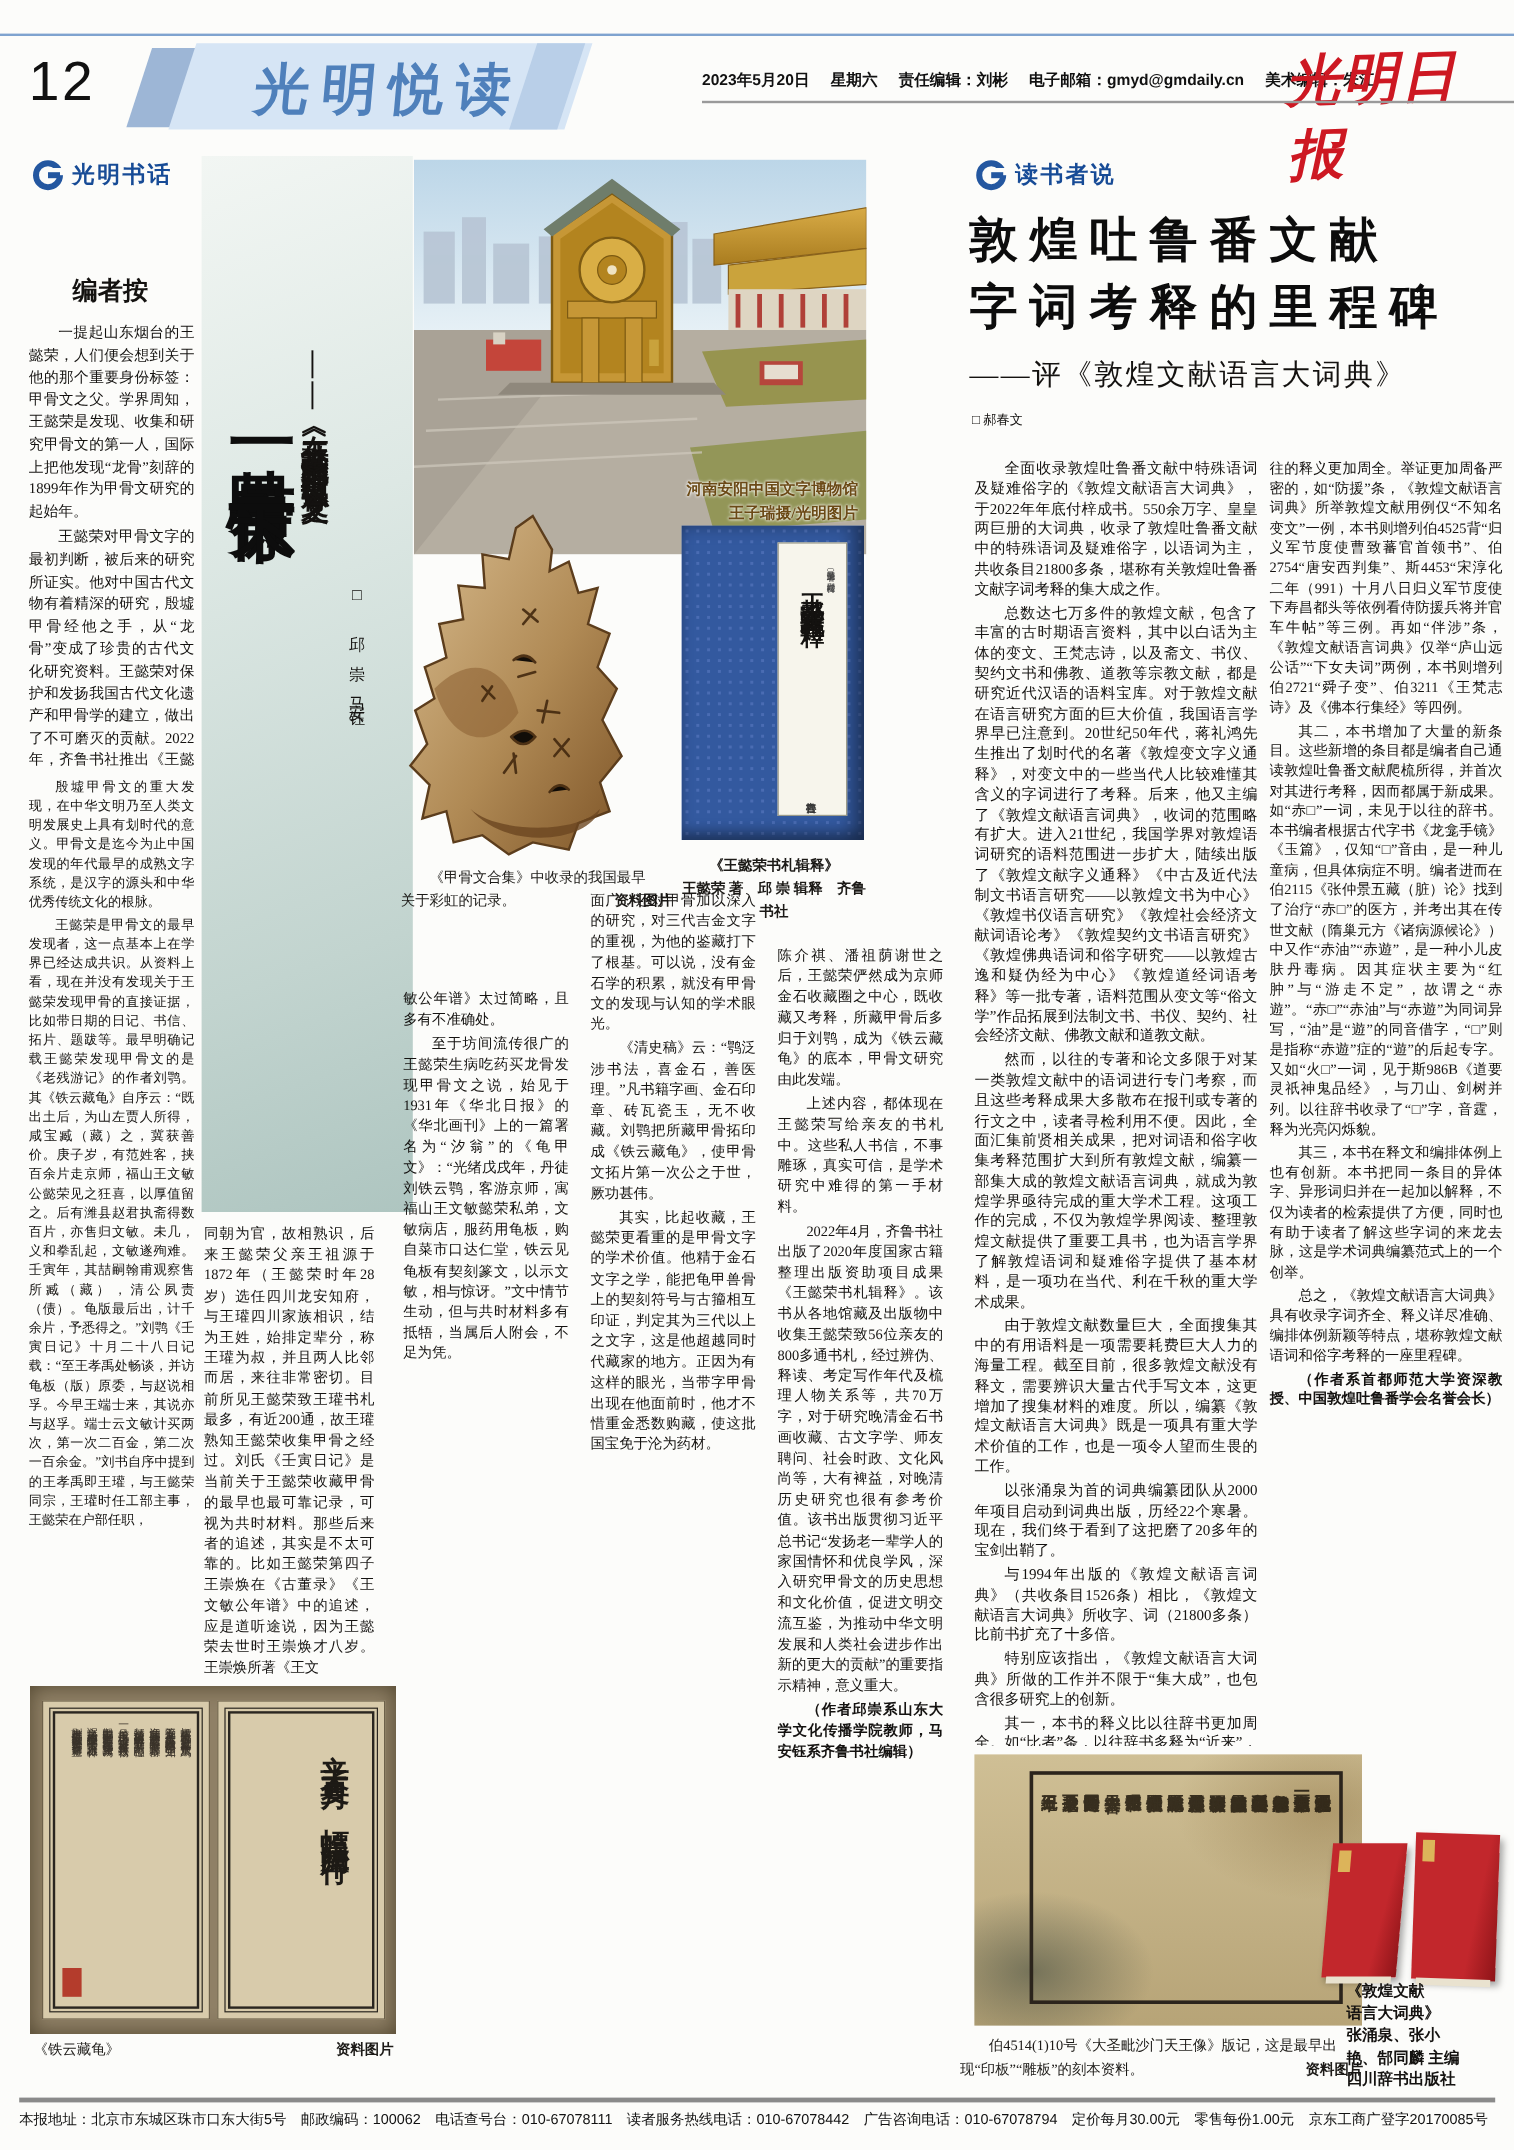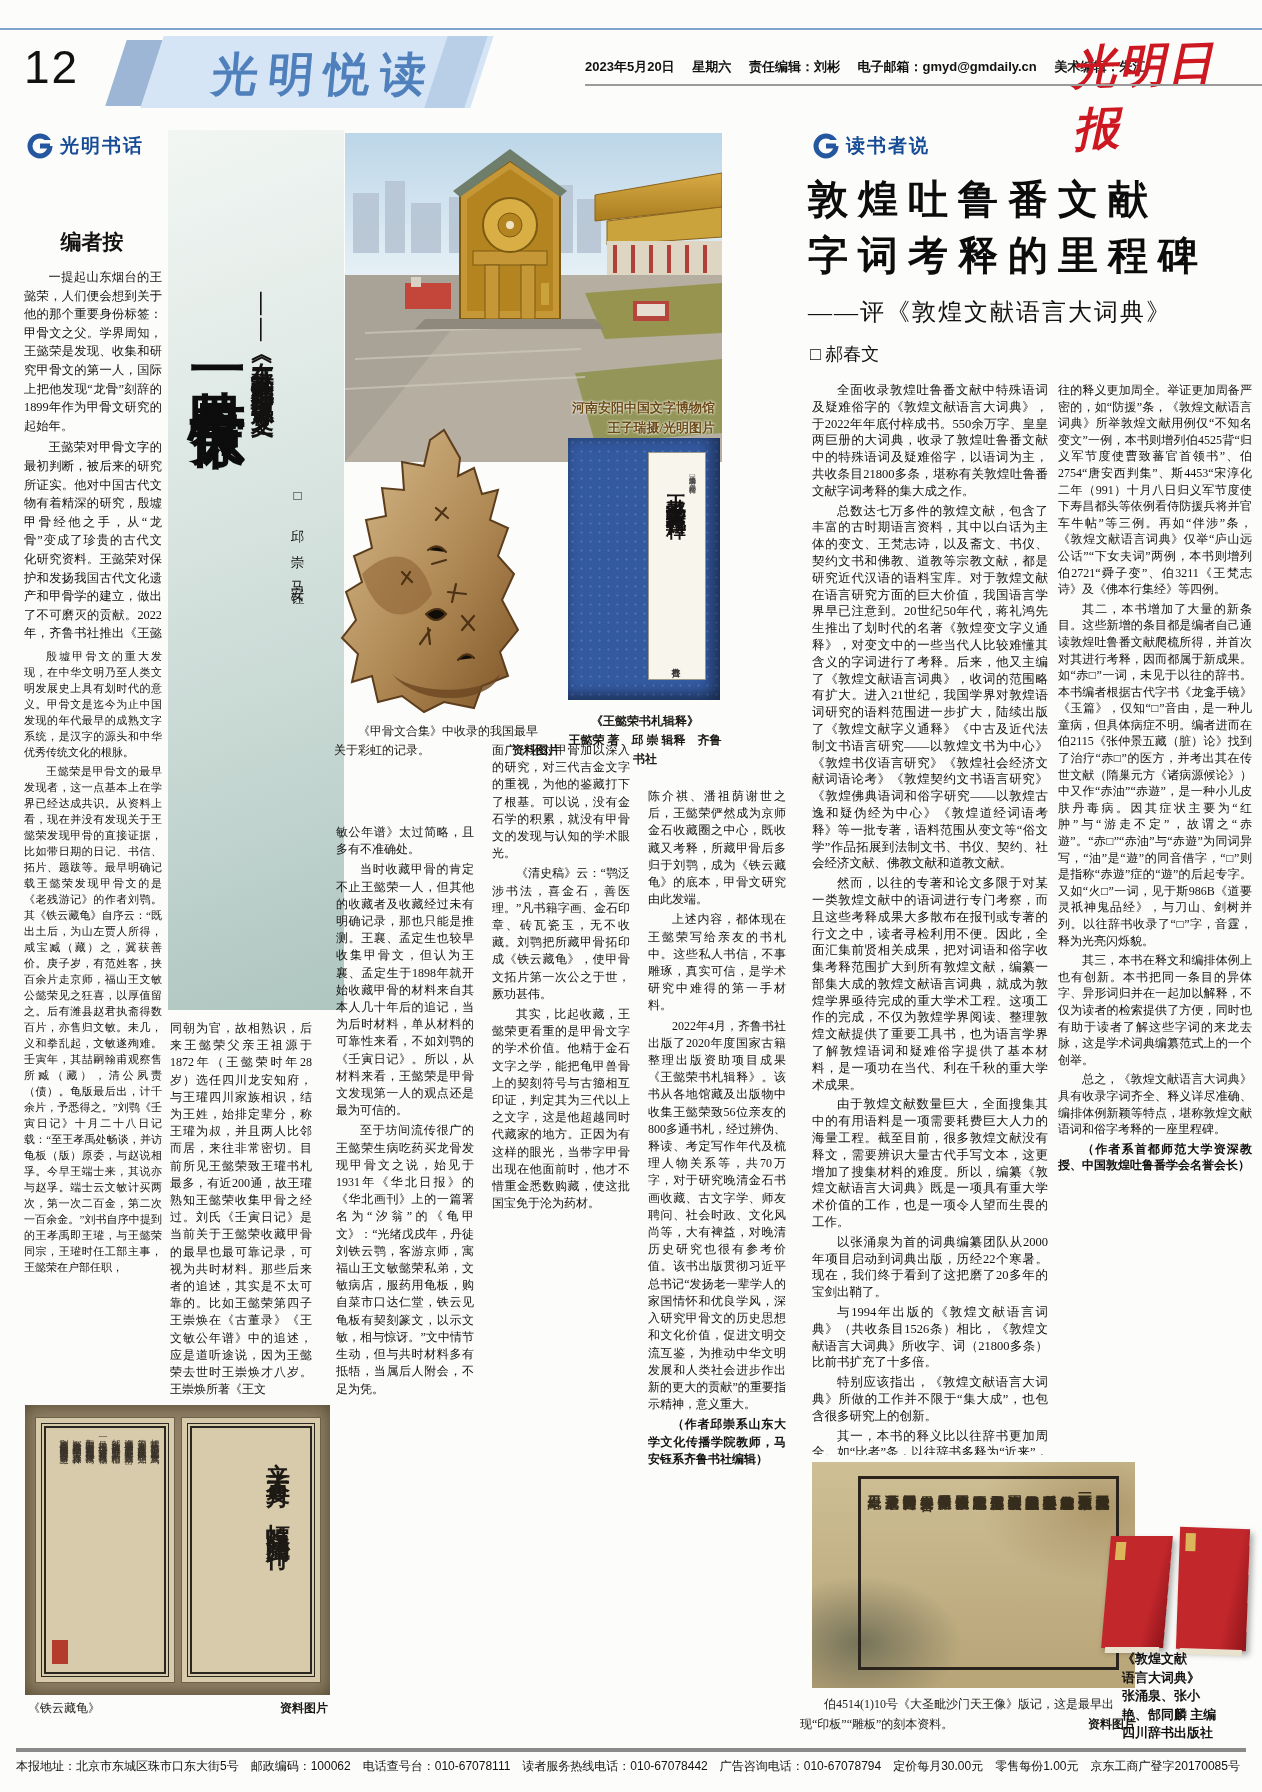--- a/index.html
+++ b/index.html
@@ -64,21 +64,21 @@
            overflow:hidden;}
   .ob-cols .vert{font-size:9px;line-height:10px;color:#3a332a;letter-spacing:1px;}
   #ob-big{position:absolute;right:26px;top:26px;height:200px;font-size:24px;font-weight:bold;
           letter-spacing:6px;color:#1d1a15;}
   #ob-seal{position:absolute;left:16px;bottom:18px;width:16px;height:24px;background:#b43c2c;}
   #oldbook-cap{left:28px;top:1700px;width:300px;}
   
   #rev-headline{left:808px;top:172px;width:444px;font-size:40px;font-weight:900;
                 letter-spacing:10px;line-height:56px;color:#0c0c0c;}
   #rev-sub{left:808px;top:296px;width:444px;font-size:24px;letter-spacing:2px;}
-  #rev-byline{left:810px;top:342px;font-size:18px;}
+  #rev-byline{left:810px;top:342px;font-size:11px;}
   
   #ms{left:812px;top:1462px;width:323px;height:226px;
       background:
         radial-gradient(ellipse at 15% 80%, rgba(60,70,60,.55), transparent 26%),
         radial-gradient(ellipse at 90% 20%, rgba(120,90,40,.35), transparent 30%),
         linear-gradient(#cfbf95,#b7a477);}
   #ms-frame{position:absolute;inset:14px 16px 18px 46px;border:3px solid #2b241c;}
   #ms-cols{position:absolute;inset:6px;display:flex;flex-direction:row-reverse;
            justify-content:space-between;overflow:hidden;}
   #ms-cols .vert{font-size:13.5px;line-height:15px;color:#241c10;font-weight:bold;opacity:.88;}
@@ -281,21 +281,20 @@
   <div class="abs caption" id="book-cap">
     <div style="font-weight:bold;">《王懿荣书札辑释》</div>
     <div style="font-weight:bold;">王懿荣 著　邱 崇 辑释　齐鲁书社</div>
   </div>
 
   <div class="col" style="left:170px;top:1020px;width:142px;height:380px;">
       <p class="para cont">同朝为官，故相熟识，后来王懿荣父亲王祖源于1872年（王懿荣时年28岁）选任四川龙安知府，与王瓘四川家族相识，结为王姓，始排定辈分，称王瓘为叔，并且两人比邻而居，来往非常密切。目前所见王懿荣致王瓘书札最多，有近200通，故王瓘熟知王懿荣收集甲骨之经过。刘氏《壬寅日记》是当前关于王懿荣收藏甲骨的最早也最可靠记录，可视为共时材料。那些后来者的追述，其实是不太可靠的。比如王懿荣第四子王崇焕在《古董录》《王文敏公年谱》中的追述，应是道听途说，因为王懿荣去世时王崇焕才八岁。王崇焕所著《王文</p>
     </div>
   <div class="col" style="left:336px;top:788px;width:138px;height:930px;margin-top:36px;">
       <p class="para cont">敏公年谱》太过简略，且多有不准确处。</p>
-      <p class="para">当时收藏甲骨的肯定不止王懿荣一人，但其他的收藏者及收藏经过未有明确记录，那也只能是推测。王襄、孟定生也较早收集甲骨文，但认为王襄、孟定生于1898年就开始收藏甲骨的材料来自其本人几十年后的追记，当为后时材料，单从材料的可靠性来看，不如刘鹗的《壬寅日记》。所以，从材料来看，王懿荣是甲骨文发现第一人的观点还是最为可信的。</p>
       <p class="para">至于坊间流传很广的王懿荣生病吃药买龙骨发现甲骨文之说，始见于1931年《华北日报》的《华北画刊》上的一篇署名为“汐翁”的《龟甲文》：“光绪戊戌年，丹徒刘铁云鹗，客游京师，寓福山王文敏懿荣私弟，文敏病店，服药用龟板，购自菜市口达仁堂，铁云见龟板有契刻篆文，以示文敏，相与惊讶。”文中情节生动，但与共时材料多有抵牾，当属后人附会，不足为凭。</p>
     </div>
   <div class="col" style="left:492px;top:742px;width:138px;height:930px;">
       <p class="para cont">面广，还对甲骨加以深入的研究，对三代吉金文字的重视，为他的鉴藏打下了根基。可以说，没有金石学的积累，就没有甲骨文的发现与认知的学术眼光。</p>
       <p class="para">《清史稿》云：“鹗泛涉书法，喜金石，善医理。”凡书籍字画、金石印章、砖瓦瓷玉，无不收藏。刘鹗把所藏甲骨拓印成《铁云藏龟》，使甲骨文拓片第一次公之于世，厥功甚伟。</p>
       <p class="para">其实，比起收藏，王懿荣更看重的是甲骨文字的学术价值。他精于金石文字之学，能把龟甲兽骨上的契刻符号与古籀相互印证，判定其为三代以上之文字，这是他超越同时代藏家的地方。正因为有这样的眼光，当带字甲骨出现在他面前时，他才不惜重金悉数购藏，使这批国宝免于沦为药材。</p>
     </div>
   <div class="col" style="left:648px;top:788px;width:138px;height:930px;">
     <div>
         <p class="para cont">陈介祺、潘祖荫谢世之后，王懿荣俨然成为京师金石收藏圈之中心，既收藏又考释，所藏甲骨后多归于刘鹗，成为《铁云藏龟》的底本，甲骨文研究由此发端。</p>

